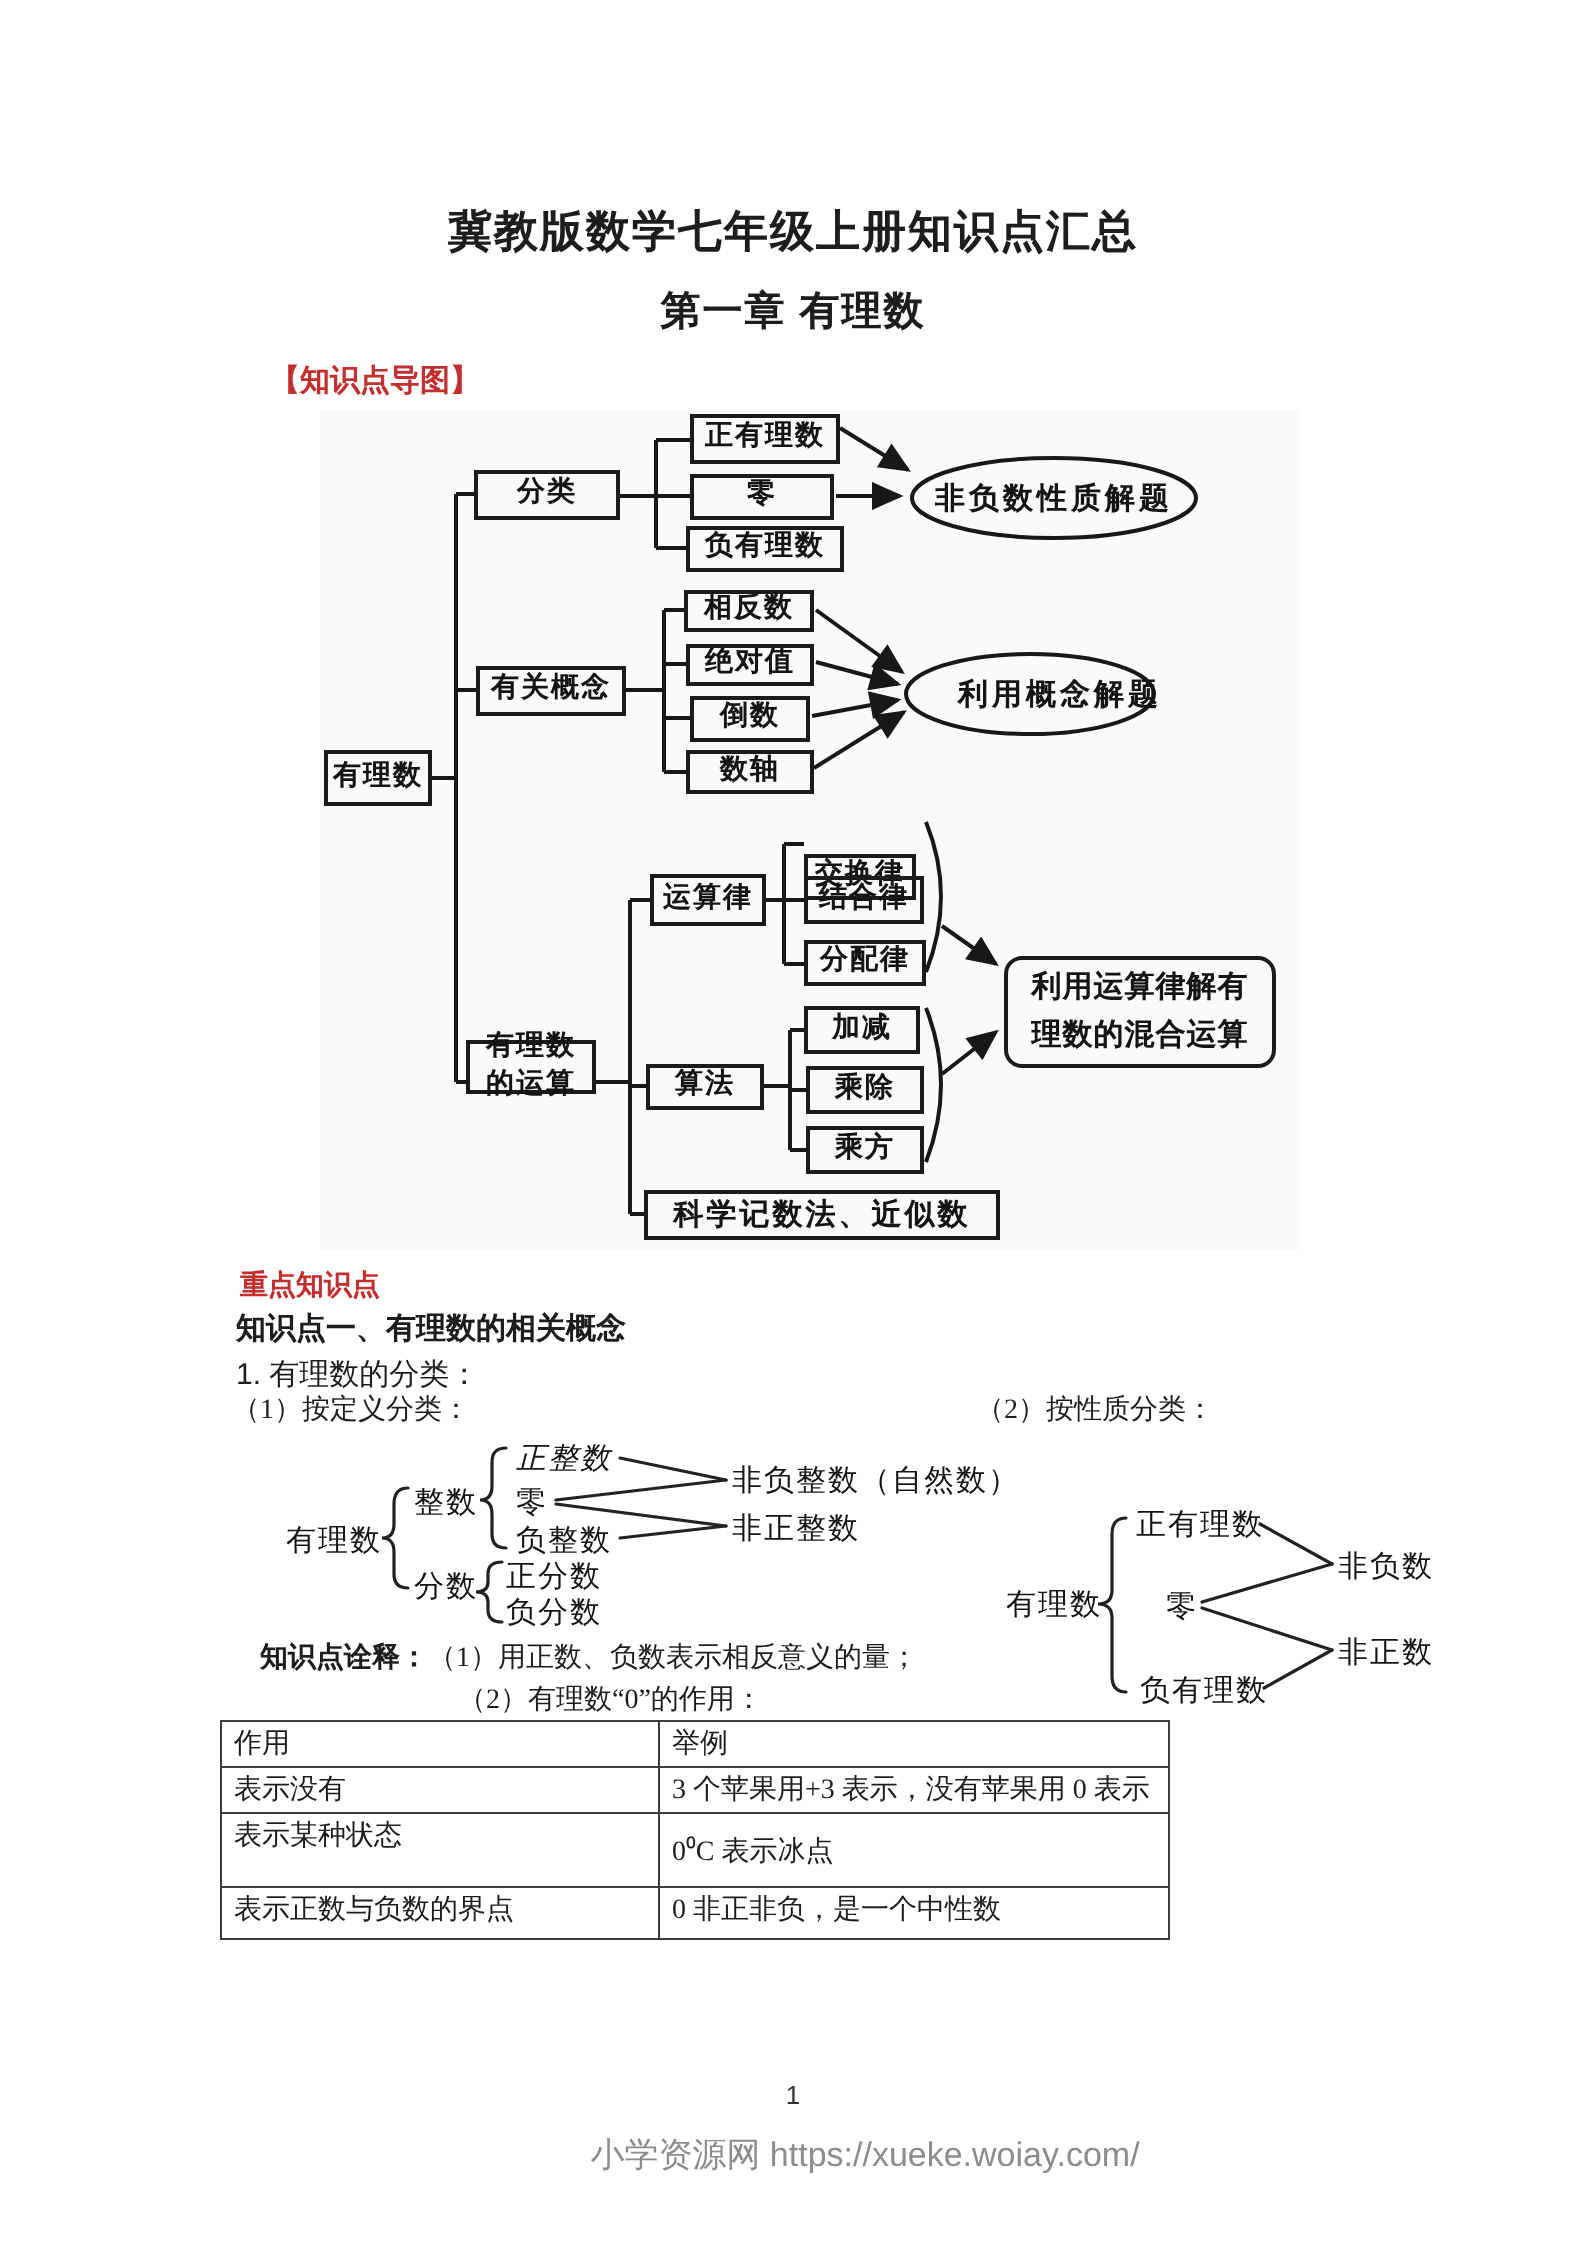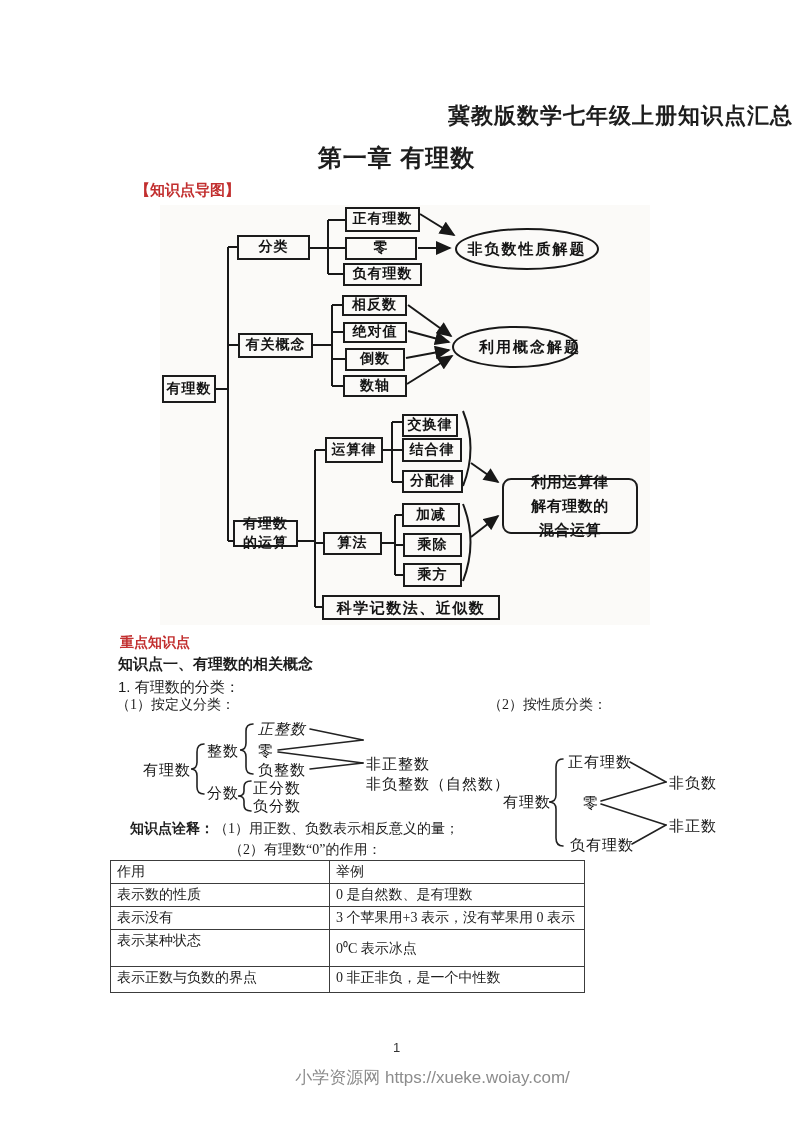--- a/index.html
+++ b/index.html
@@ -1,30 +1,30 @@
 <!DOCTYPE html>
 <html><head>
 <meta charset="utf-8">
 <style>
   html,body{margin:0;padding:0;background:#ffffff;}
   .page{position:relative;width:793px;height:1122px;background:#ffffff;overflow:hidden;
         font-family:"Liberation Serif",serif;color:#1d1d1d;}
-  .doc-title{position:absolute;top:101px;left:0;width:100%;text-align:right;
+  .doc-title{position:absolute;top:101px;left:0;width:100%;text-align:center;
              font-size:22px;font-weight:bold;font-family:"Liberation Sans",sans-serif;letter-spacing:1px;}
   .doc-chapter{position:absolute;top:142px;left:0;width:100%;text-align:center;
-               font-size:24px;font-weight:bold;font-family:"Liberation Sans",sans-serif;letter-spacing:1px;}
+               font-size:20px;font-weight:bold;font-family:"Liberation Sans",sans-serif;letter-spacing:1px;}
   .red-label{position:absolute;left:135px;top:181px;font-size:15px;font-weight:bold;
              color:#c22f2f;font-family:"Liberation Sans",sans-serif;}
   .mindmap{position:absolute;left:160px;top:205px;width:490px;height:420px;background:#fbfaf8;}
   .mindmap svg{position:absolute;left:0;top:0;}
   .mbox{position:absolute;border:2px solid #1b1b1b;box-sizing:border-box;display:flex;
         align-items:center;justify-content:center;text-align:center;font-weight:600;
         font-size:14px;letter-spacing:1px;color:#141414;line-height:1.2;padding:0 2px;}
   .mbox.two{padding:0 4px;line-height:1.35;}
-  .mbox.result{border-radius:9px;font-size:15px;letter-spacing:.5px;line-height:1.6;padding:0 20px;}
+  .mbox.result{border-radius:9px;font-size:15px;letter-spacing:.5px;line-height:1.6;padding:0 8px;}
   .mbox.wide{font-size:15px;letter-spacing:1.5px;}
   .elabel{position:absolute;text-align:center;font-weight:600;font-size:15px;
           letter-spacing:2px;color:#141414;white-space:nowrap;}
   .tree{position:absolute;}
   .tree svg{position:absolute;left:0;top:0;}
   .ttext{position:absolute;font-size:15px;letter-spacing:1px;color:#141414;white-space:nowrap;font-weight:500;}
   .h-red{position:absolute;left:120px;top:634px;font-size:14px;font-weight:bold;color:#c22f2f;
          font-family:"Liberation Sans",sans-serif;}
   .h-point{position:absolute;left:118px;top:655px;font-size:15px;font-weight:bold;
            font-family:"Liberation Sans",sans-serif;}
@@ -117,21 +117,21 @@
 
     <div class="mbox" style="left:78px;top:128px;width:75px;height:25px;">有关概念</div>
     <div class="mbox" style="left:182px;top:90px;width:65px;height:21px;">相反数</div>
     <div class="mbox" style="left:183px;top:117px;width:64px;height:21px;">绝对值</div>
     <div class="mbox" style="left:185px;top:143px;width:60px;height:23px;">倒数</div>
     <div class="mbox" style="left:183px;top:170px;width:64px;height:22px;">数轴</div>
     <div class="elabel" style="left:308px;top:133px;width:124px;">利用概念解题</div>
 
     <div class="mbox two" style="left:73px;top:315px;width:65px;height:27px;">有理数的运算</div>
     <div class="mbox" style="left:165px;top:232px;width:58px;height:26px;">运算律</div>
-    <div class="mbox" style="left:242px;top:209px;width:56px;height:23px;">交换律</div>
+    <div class="mbox" style="left:242px;top:222px;width:56px;height:23px;">交换律</div>
     <div class="mbox" style="left:242px;top:233px;width:60px;height:24px;">结合律</div>
     <div class="mbox" style="left:242px;top:265px;width:61px;height:23px;">分配律</div>
     <div class="mbox" style="left:163px;top:327px;width:59px;height:23px;">算法</div>
     <div class="mbox" style="left:242px;top:298px;width:58px;height:24px;">加减</div>
     <div class="mbox" style="left:243px;top:328px;width:59px;height:24px;">乘除</div>
     <div class="mbox" style="left:243px;top:358px;width:59px;height:24px;">乘方</div>
     <div class="mbox result" style="left:342px;top:273px;width:136px;height:56px;">利用运算律解有理数的混合运算</div>
     <div class="mbox wide" style="left:162px;top:390px;width:178px;height:25px;">科学记数法、近似数</div>
   </div>
 
@@ -151,21 +151,21 @@
         <path d="M168,40 L253,30"></path>
         <path d="M168,42 L253,53"></path>
         <path d="M200,59 L253,53"></path>
       </g>
     </svg>
     <div class="ttext" style="left:33px;top:51px;">有理数</div>
     <div class="ttext" style="left:97px;top:32px;">整数</div>
     <div class="ttext" style="left:148px;top:10px;font-style:italic;">正整数</div>
     <div class="ttext" style="left:148px;top:32px;">零</div>
     <div class="ttext" style="left:148px;top:51px;">负整数</div>
-    <div class="ttext" style="left:256px;top:21px;margin-top:44px;">非负整数（自然数）</div>
+    <div class="ttext" style="left:256px;top:21px;">非负整数（自然数）</div>
     <div class="ttext" style="left:256px;top:45px;">非正整数</div>
     <div class="ttext" style="left:97px;top:74px;">分数</div>
     <div class="ttext" style="left:143px;top:69px;">正分数</div>
     <div class="ttext" style="left:143px;top:87px;">负分数</div>
   </div>
 
   <div class="tree" style="left:470px;top:740px;width:300px;height:125px;">
     <svg width="300" height="125" viewBox="0 0 300 125">
       <g stroke="#222" stroke-width="1.6" fill="none" stroke-linecap="round">
         <path d="M93,19 Q86,19 86,27 L86,55 Q86,62 79,62 Q86,62 86,69 L86,98 Q86,106 93,106"></path>
@@ -190,24 +190,20 @@
     <colgroup>
         <col style="width:219px">
         <col style="width:255px">
       </colgroup>
     <tbody>
       <tr style="height:23px">
         <td>作用</td>
         <td>举例</td>
       </tr>
       <tr style="height:23px">
-        <td>表示数的性质</td>
-        <td>0 是自然数、是有理数</td>
-      </tr>
-      <tr style="height:23px">
         <td>表示没有</td>
         <td>3 个苹果用+3 表示，没有苹果用 0 表示</td>
       </tr>
       <tr style="height:37px">
         <td>表示某种状态</td>
         <td class="vmid">0⁰C 表示冰点</td>
       </tr>
       <tr style="height:26px">
         <td>表示正数与负数的界点</td>
         <td>0 非正非负，是一个中性数</td>

